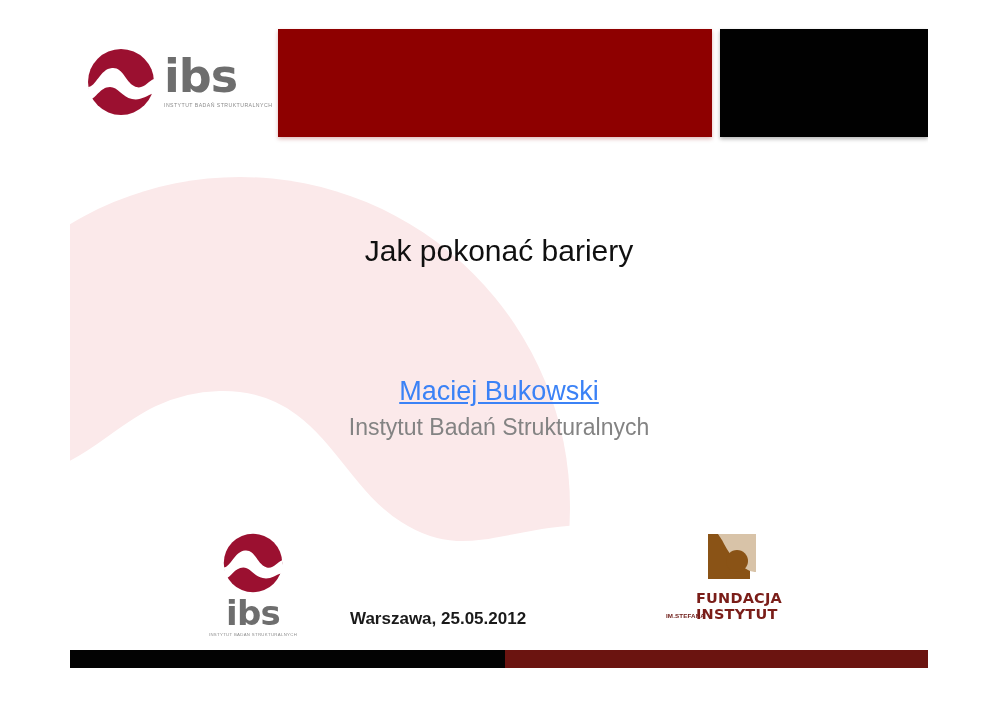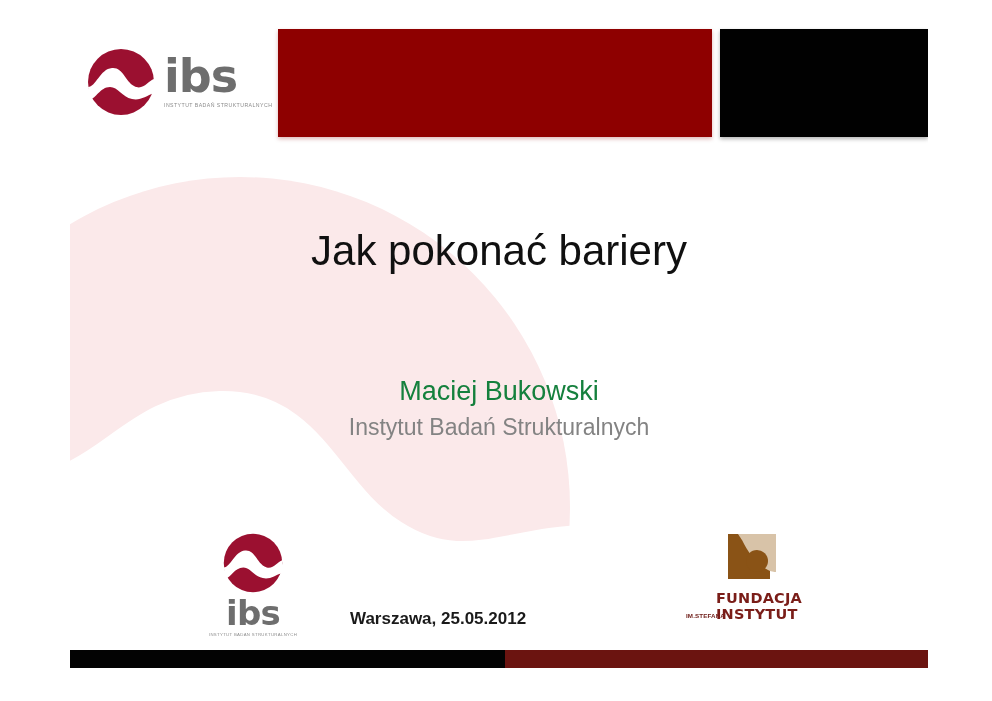--- a/index.html
+++ b/index.html
@@ -116,40 +116,41 @@
   .title-block {
     position: absolute;
     left: 0;
     top: 198px;
     width: 858px;
     text-align: center;
   }
   .title-line {
     display: block;
     font-family: "Liberation Sans", sans-serif;
-    font-size: 42px;
+    font-size: 30px;
     line-height: 51px;
     color: #101010;
     white-space: nowrap;
   }
 
   .subtitle-block {
     position: absolute;
     left: 0;
     top: 345px;
     width: 858px;
     text-align: center;
   }
   .subtitle-name {
     display: block;
     font-family: "Liberation Sans", sans-serif;
     font-size: 27px;
     line-height: 38px;
-    color: #15803d;
-    white-space: nowrap;
+    color: #3b82f6;
+    white-space: nowrap;
+    text-decoration: underline;
   }
   .subtitle-org {
     display: block;
     font-family: "Liberation Sans", sans-serif;
     font-size: 23px;
     line-height: 34px;
     color: #838383;
     white-space: nowrap;
   }
 
@@ -202,21 +203,21 @@
     font-weight: bold;
     font-size: 17px;
     line-height: 22px;
     color: #1a1a1a;
     white-space: nowrap;
   }
 
   
   .batory-logo {
     position: absolute;
-    left: 616px;
+    left: 596px;
     top: 505px;
     width: 132px;
     height: 112px;
   }
   .batory-mark {
     position: absolute;
     left: 40px;
     top: 0px;
     width: 52px;
     height: 52px;

